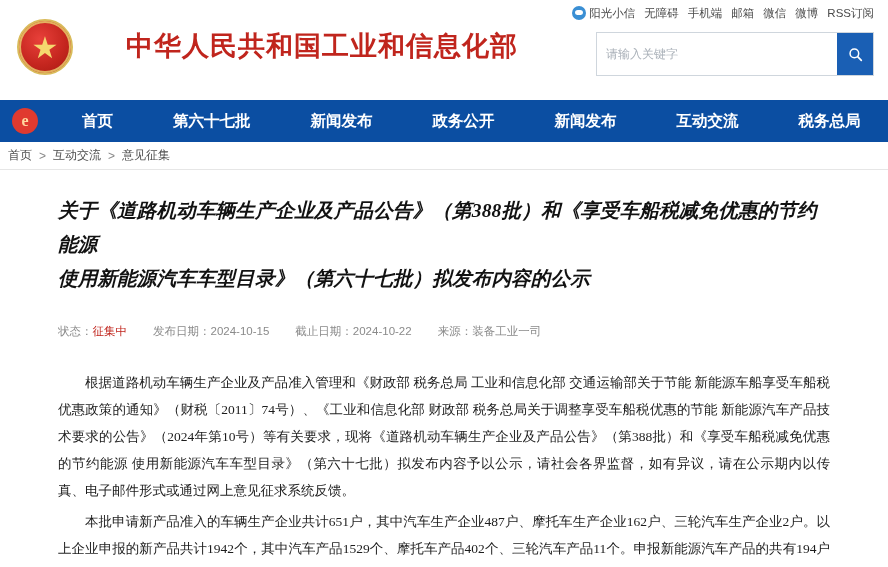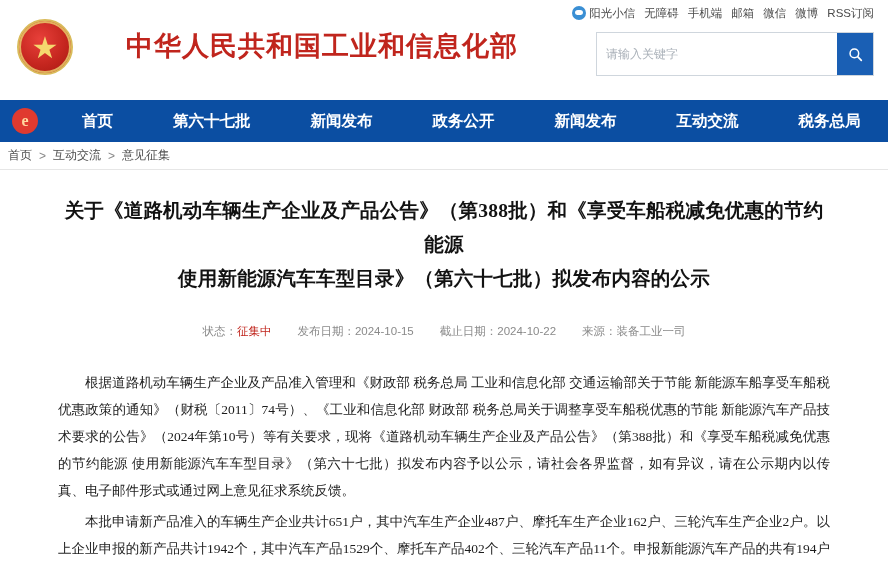--- a/index.html
+++ b/index.html
@@ -202,35 +202,35 @@
     border-bottom: 1px solid #e6e6e6;
   }
   .breadcrumb a { color: #4f4f4f; text-decoration: none; }
   .breadcrumb .sep { margin: 0 7px; color: #888; }
 
   
   .article {
     padding: 24px 58px 0 58px;
   }
   .doc-title {
-    text-align: center;
     font-family: "Liberation Serif", serif;
     font-size: 19.5px;
     font-weight: bold;
     color: #121212;
     line-height: 1.75;
     letter-spacing: .2px;
+    font-style: italic;
   }
   .meta {
     margin-top: 28px;
     text-align: center;
     font-size: 11.5px;
     color: #8a8a8a;
     display: flex;
-    justify-content: center;
+    justify-content: flex-start;
     gap: 26px;
   }
   .meta .label { color: #8a8a8a; }
   .meta .status-val { color: #c0251d; }
   .divider-space { height: 22px; }
 
   .body-text {
     margin-top: 8px;
     font-family: "Liberation Serif", serif;
     font-size: 13.5px;

